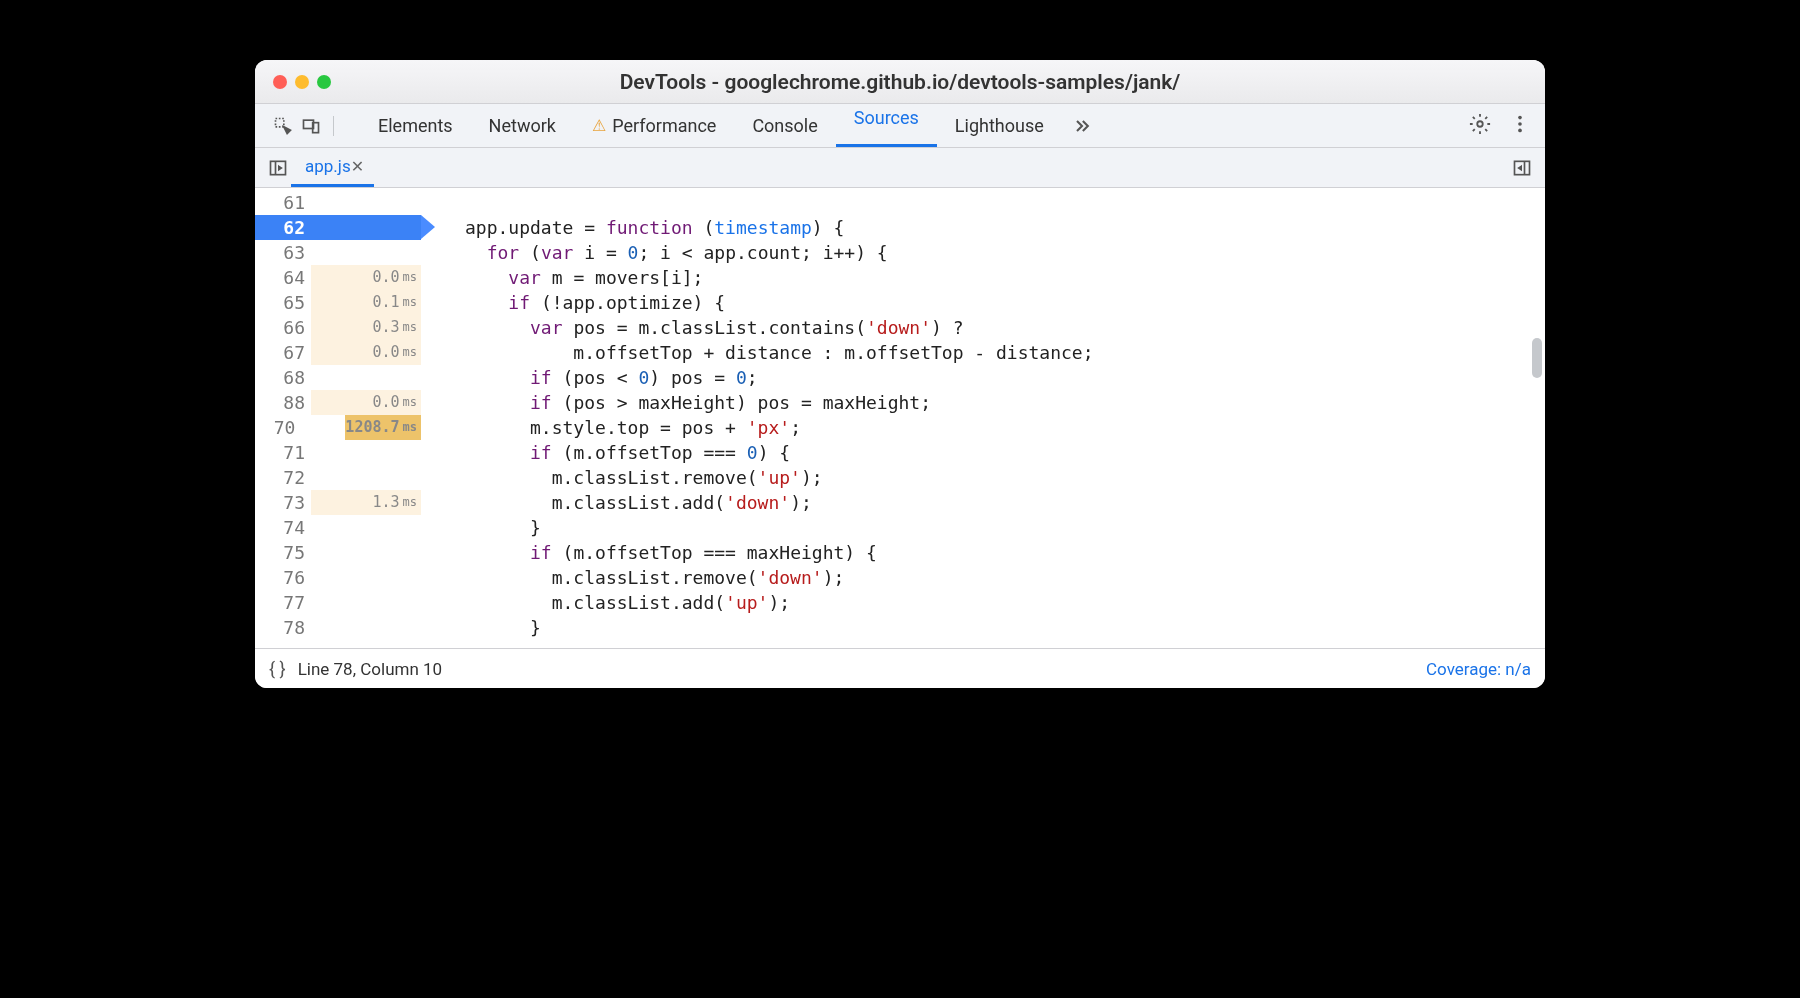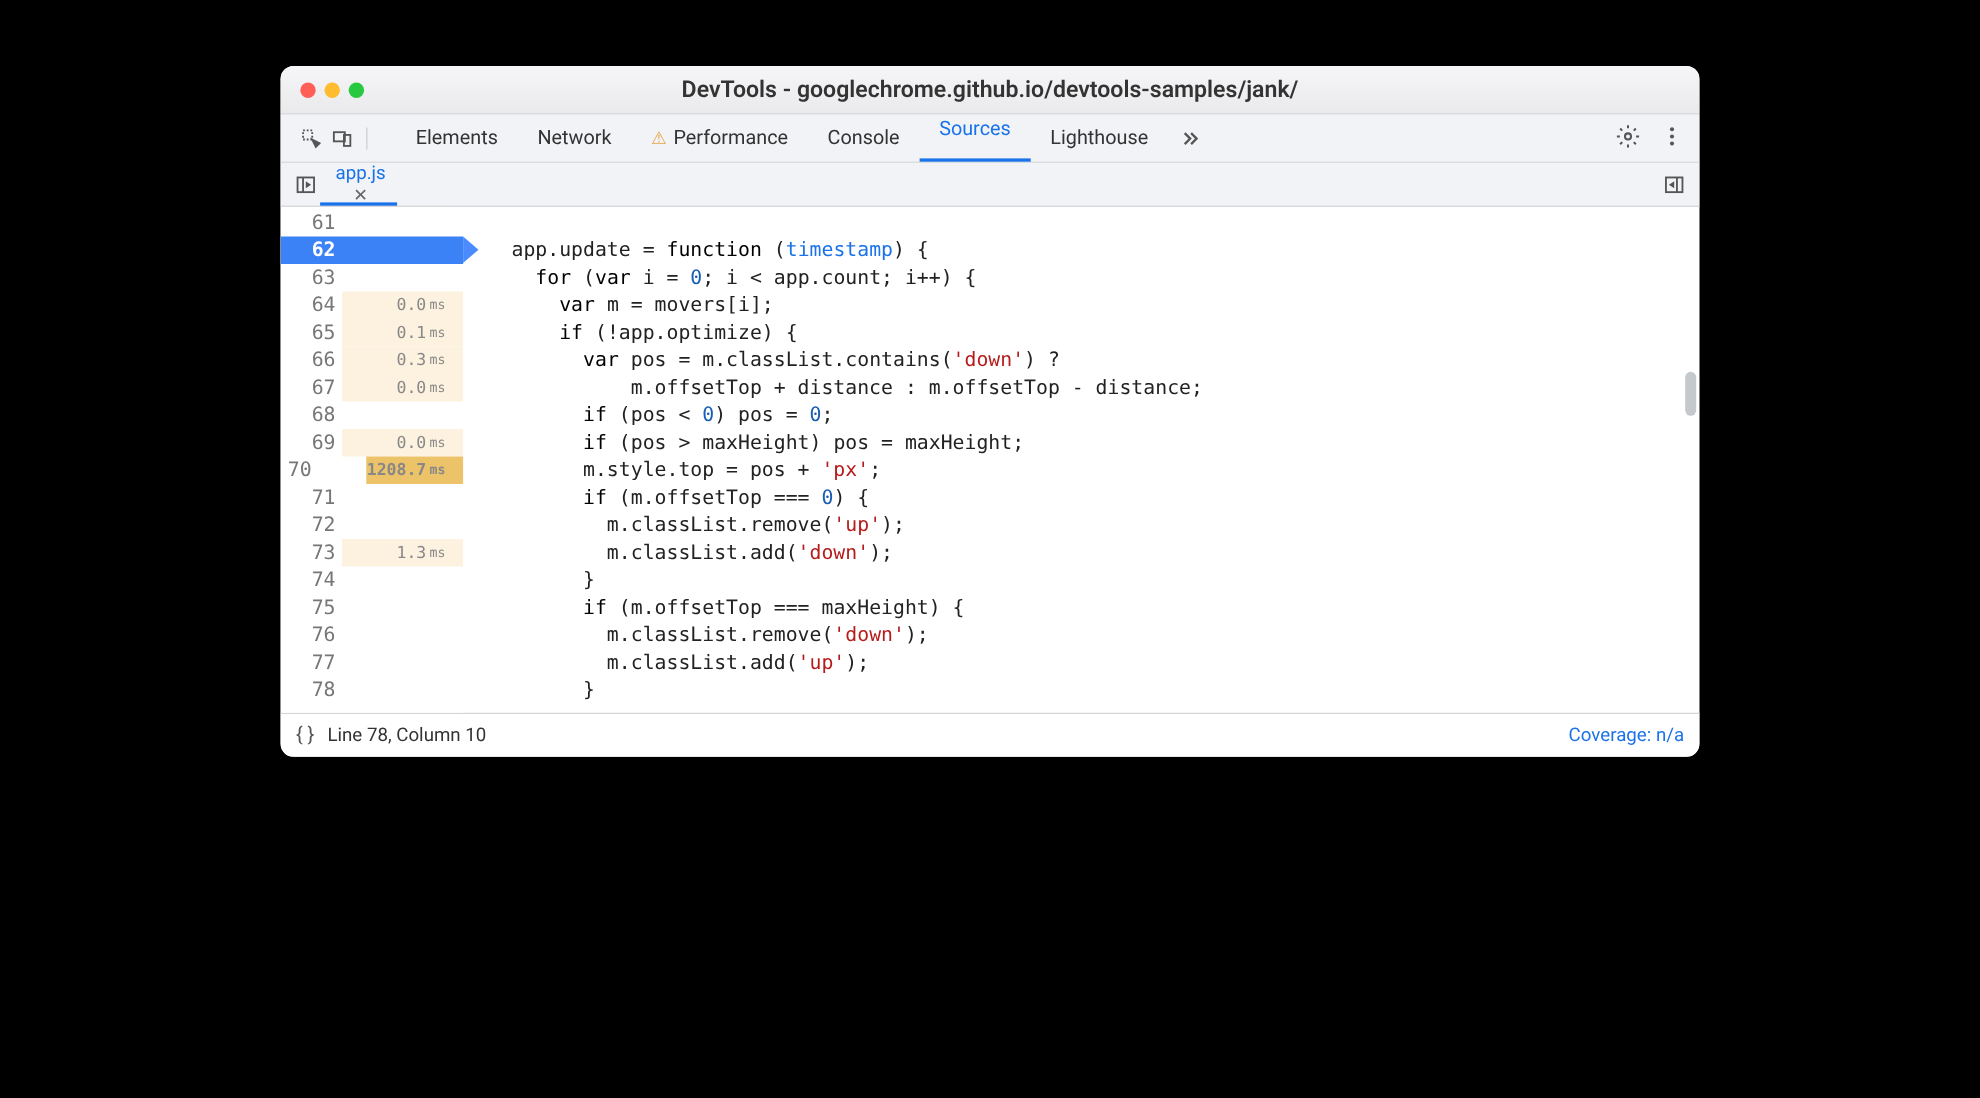--- a/index.html
+++ b/index.html
@@ -67,57 +67,56 @@
   .gear-icon, .kebab-icon, .chevrons-icon { cursor: pointer; color: #555; }
   .subtoolbar {
     height: 40px; background: #f1f3f7; border-bottom: 1px solid #d0d0d4;
     display: flex; align-items: center; padding: 0 10px; flex-shrink: 0;
   }
   .nav-icon { width: 26px; height: 26px; display: flex; align-items: center; justify-content: center; color: #555; cursor: pointer; }
   .file-tab {
     display: flex; align-items: center; gap: 0; padding: 0 10px 0 14px;
     height: 100%; color: #1a73e8; font-size: 17px; cursor: pointer;
     border-bottom: 3px solid #1a73e8;
-    flex-direction: column;
   }
   .file-tab .close-x { color: #666; cursor: pointer; font-size: 16px; }
   .sub-right { margin-left: auto; }
   .editor-area {
     flex: 1; display: flex; overflow: hidden; position: relative;
     font-family: "SF Mono", Menlo, Consolas, monospace; font-size: 18px; line-height: 25px;
   }
   .gutter {
     width: 166px; background: #fff; text-align: right; color: #888;
     flex-shrink: 0; padding-top: 2px;
   }
   .gutter-row { height: 25px; display: flex; align-items: center; }
   .ln { width: 56px; text-align: right; padding-right: 6px; color: #777; }
   .timing {
-    flex: 1; text-align: center; font-size: 15px; padding-right: 16px;
+    flex: 1; text-align: center; font-size: 15px; padding-right: 4px;
     background: #fdf2e0; height: 100%; display: flex; align-items: center; justify-content: flex-end;
   }
   .timing.none { background: transparent; }
   .timing.hot { background: #edc36a; font-weight: 600; margin-left: 44px; }
   .timing .ms { font-size: 12px; margin-left: 3px; }
   .gutter-row.exec {
     background: #3b82f6; position: relative;
   }
   .gutter-row.exec .ln { color: #fff; font-weight: 600; }
   .gutter-row.exec::after {
     content: ''; position: absolute; right: -14px; top: 0;
     border-top: 12.5px solid transparent;
     border-bottom: 12.5px solid transparent;
     border-left: 14px solid #4a8cff;
   }
   .code {
     flex: 1; padding-left: 44px; padding-top: 2px; white-space: pre;
     color: #222; overflow: hidden;
   }
   .code-row { height: 25px; }
-  .tok-kw { color: #000000; }
+  .tok-kw { color: #701a75; }
   .tok-num { color: #1a5fb4; }
   .tok-str { color: #b71c1c; }
   .tok-param { color: #1a73e8; }
   .statusbar {
     height: 40px; border-top: 1px solid #d0d0d4; background: #fff;
     display: flex; align-items: center; padding: 0 14px; font-size: 17px; color: #333;
     flex-shrink: 0;
   }
   .pretty-icon { margin-right: 12px; cursor: pointer; color: #555; font-size: 18px; }
   .coverage { margin-left: auto; color: #1a73e8; cursor: pointer; }
@@ -251,21 +250,21 @@
         </div>
         <div class="gutter-row">
           <div class="ln">67</div>
           <div class="timing ">0.0<span class="ms"> ms</span></div>
         </div>
         <div class="gutter-row">
           <div class="ln">68</div>
           <div class="timing none"></div>
         </div>
         <div class="gutter-row">
-          <div class="ln">69</div>
+          <div class="ln">88</div>
           <div class="timing ">0.0<span class="ms"> ms</span></div>
         </div>
         <div class="gutter-row">
           <div class="ln">70</div>
           <div class="timing hot">1208.7<span class="ms"> ms</span></div>
         </div>
         <div class="gutter-row">
           <div class="ln">71</div>
           <div class="timing none"></div>
         </div>

